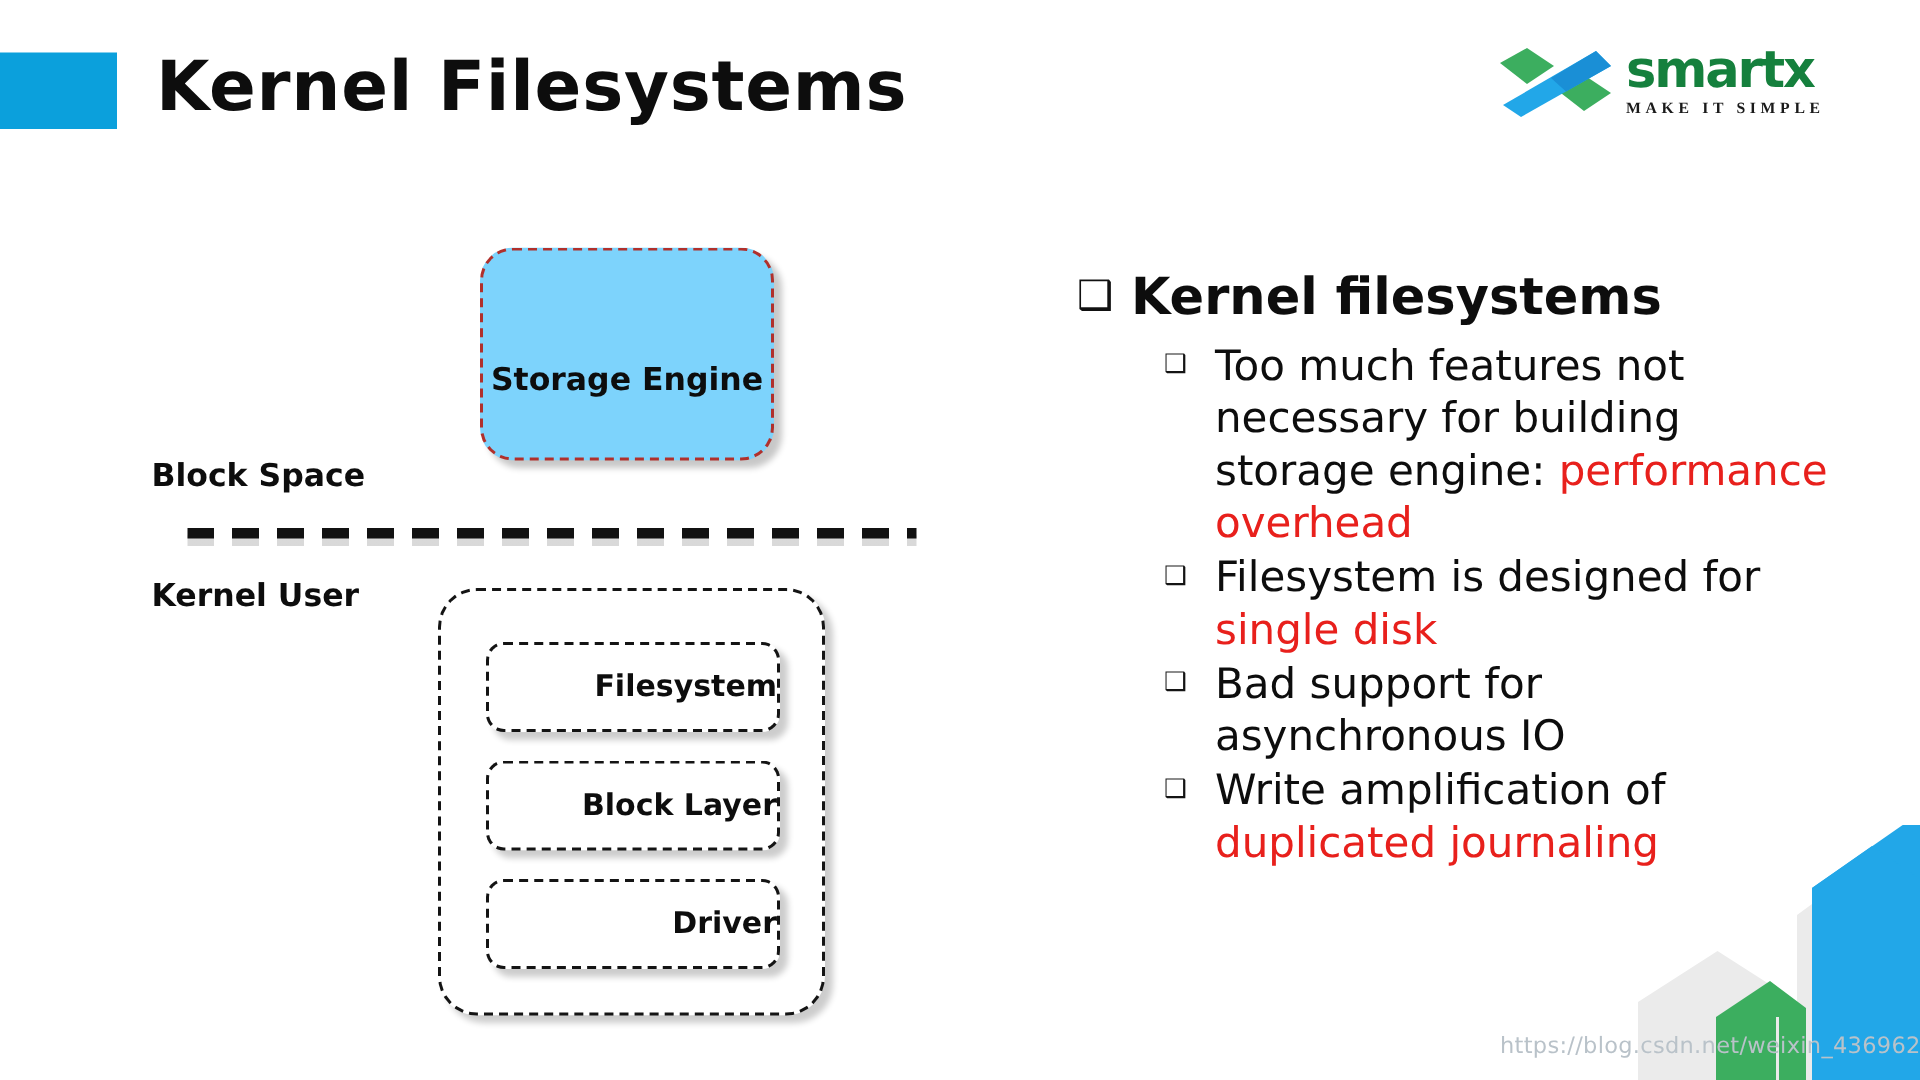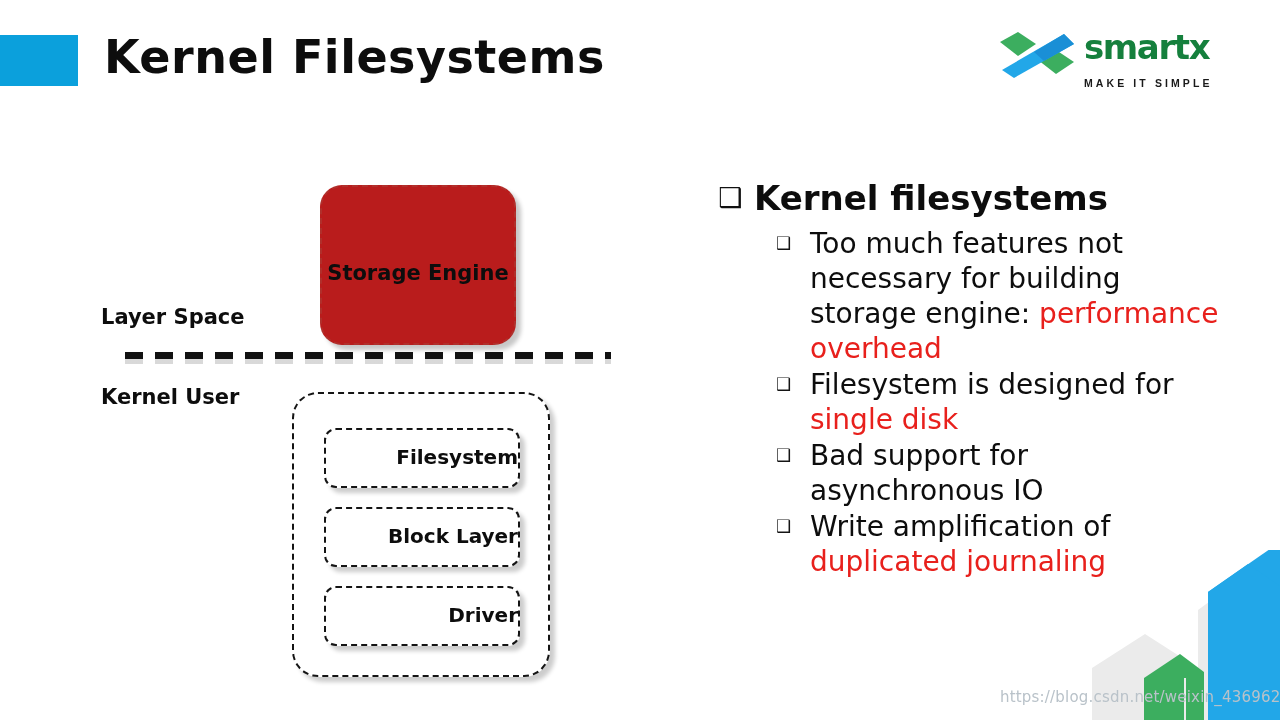--- a/index.html
+++ b/index.html
@@ -62,41 +62,40 @@
   }
   .logo-word {
     font-family: "DejaVu Sans", sans-serif;
     font-size: 34px;
     font-weight: 700;
     letter-spacing: -1.4px;
     color: #15803d;
     line-height: 34px;
   }
   .logo-tag {
-    font-family: Liberation Sans, sans-serif;
+    font-family: Liberation Serif, serif;
     font-size: 10.5px;
     font-weight: 700;
     letter-spacing: 3.1px;
     color: #1a1a1a;
-    margin-top: 13px;
+    margin-top: 3px;
   }
 
   
   .storage-engine {
     position: absolute;
     left: 320px;
     top: 165px;
     width: 196px;
-    height: 160px;
-    background: #b91c1c;
+    height: 142px;
+    background: #7dd3fc;
     border: 2px dashed #b0302c;
     border-radius: 22px;
     box-shadow: 5px 5px 4px rgba(0,0,0,0.22);
     box-sizing: border-box;
-    margin-top: 20px;
   }
   .storage-engine .box-label {
     position: absolute;
     left: 0;
     right: 0;
     top: 74px;
     text-align: center;
     font-family: "DejaVu Sans", sans-serif;
     font-size: 21px;
     font-weight: 600;
@@ -269,21 +268,21 @@
     <div class="logo-text-wrap">
       <div class="logo-word">smartx</div>
       <div class="logo-tag">MAKE IT SIMPLE</div>
     </div>
   </div>
 
   <div class="storage-engine">
     <div class="box-label">Storage Engine</div>
   </div>
 
-  <div class="space-label user">Layer Space</div>
+  <div class="space-label user">Block Space</div>
 
   <div class="divider">
     <div class="dash-row shadow"></div>
     <div class="dash-row"></div>
   </div>
 
   <div class="space-label kernel">Kernel User</div>
 
   <div class="kernel-container">
     <div class="kernel-box k0">

